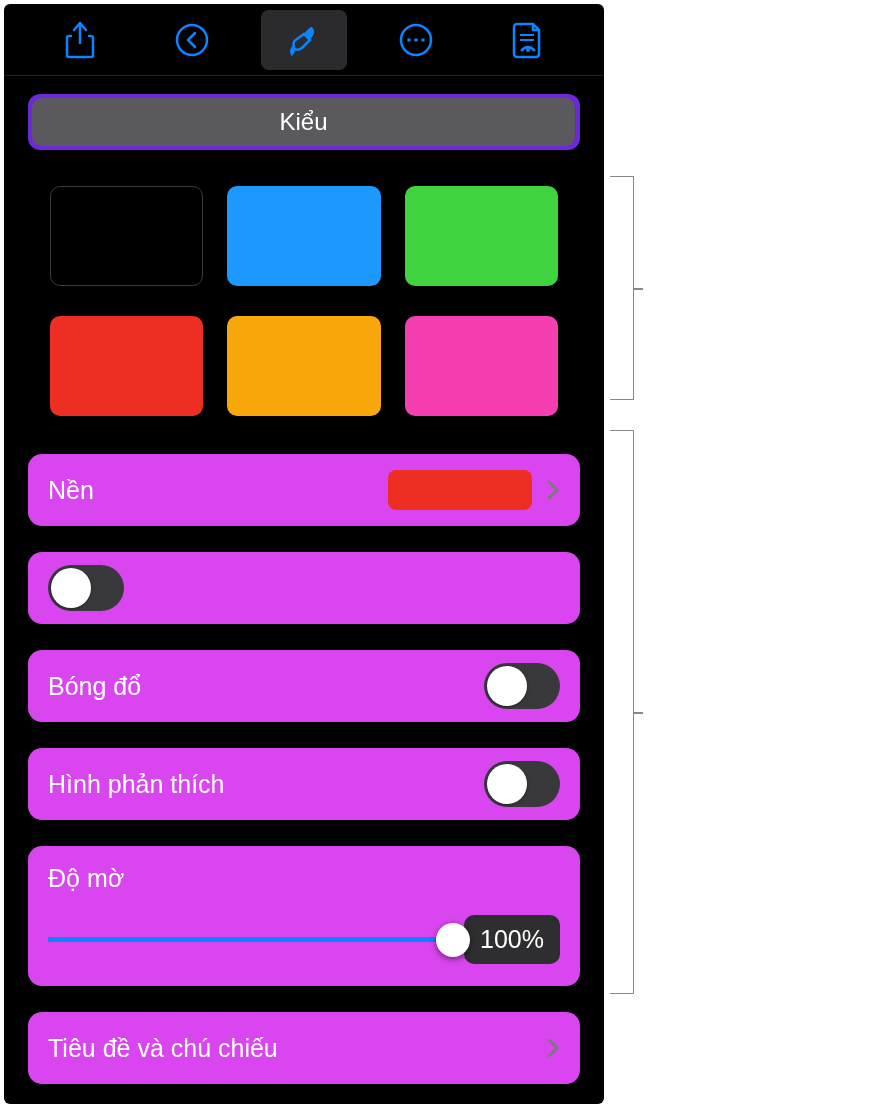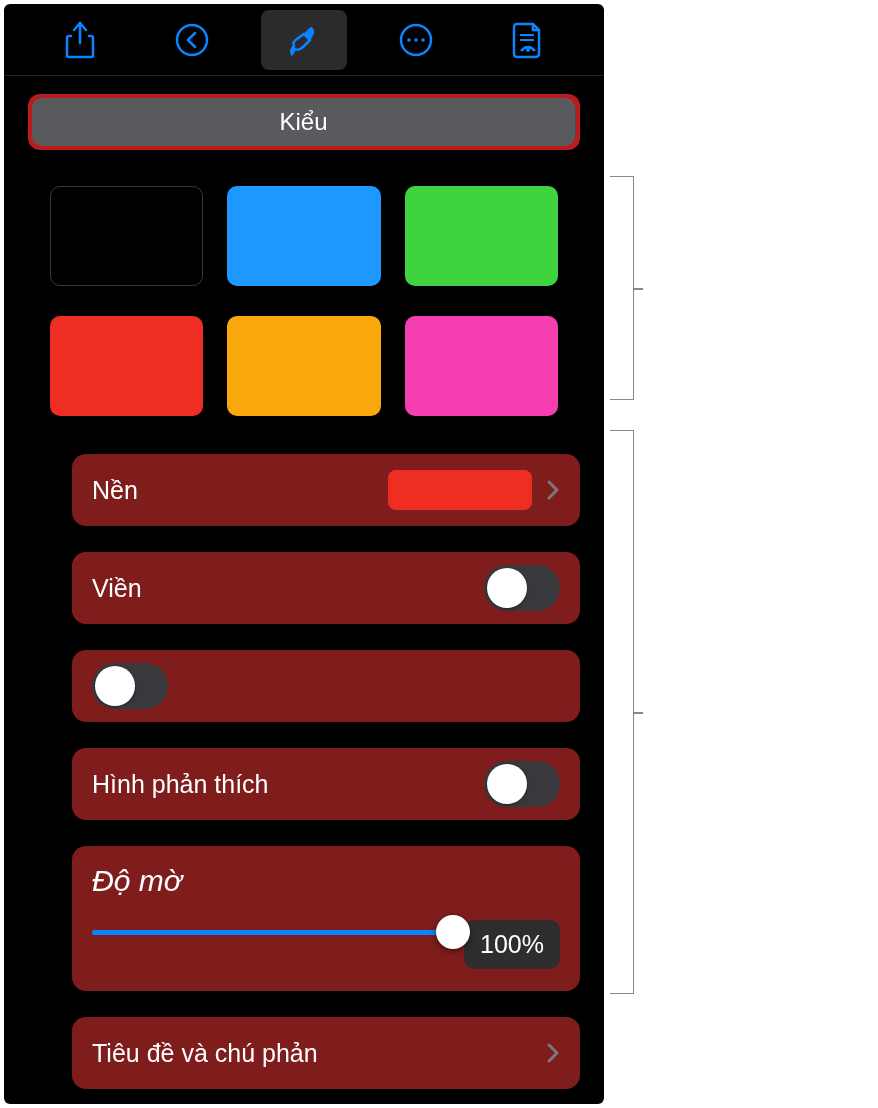--- a/index.html
+++ b/index.html
@@ -39,21 +39,21 @@
     color: #0a84ff;
   }
   .toolbar-btn.active {
     background: #2b2b2d;
     border-radius: 8px;
   }
   .icon { display: block; }
   .tabs {
     margin: 18px 24px 0 24px;
     height: 56px;
-    background: #b91c1c;
+    background: #6d28d9;
     border-radius: 12px;
     display: flex;
     align-items: center;
     padding: 4px;
     position: relative;
   }
   .tab {
     flex: 1;
     height: 48px;
     display: flex;
@@ -80,30 +80,29 @@
   }
   .swatch {
     height: 100px;
     border-radius: 10px;
   }
   .swatch.black-sw {
     border: 1px solid #3a3a3c;
   }
   .rows { margin-top: 38px; padding: 0 24px; }
   .row {
-    background: #7f1d1d;
+    background: #d946ef;
     border-radius: 14px;
     min-height: 72px;
     display: flex;
     align-items: center;
     padding: 0 20px;
     margin-bottom: 26px;
     font-size: 25px;
     color: #fff;
-    margin-left: 44px;
   }
   .row-label { flex: 1; }
   .color-chip {
     width: 144px;
     height: 40px;
     border-radius: 8px;
     margin-right: 14px;
   }
   .chevron {
     color: #7a7a7e;
@@ -123,22 +122,22 @@
     border-radius: 50%;
     top: 3px;
     left: 3px;
     box-shadow: 0 1px 3px rgba(0,0,0,0.4);
   }
   .opacity-row {
     flex-direction: column;
     align-items: stretch;
     padding: 18px 20px 22px 20px;
   }
-  .opacity-top { font-size: 30px; margin-bottom: 22px; font-style: italic; }
-  .opacity-ctl { display: flex; align-items: flex-start; gap: 8px; }
+  .opacity-top { font-size: 25px; margin-bottom: 22px; }
+  .opacity-ctl { display: flex; align-items: center; gap: 8px; }
   .slider-wrap { flex: 1; position: relative; height: 24px; display: flex; align-items: center; }
   .slider-track {
     position: absolute;
     left: 0; right: 0;
     height: 5px;
     background: #3a3a3c;
     border-radius: 3px;
   }
   .slider-fill {
     position: absolute;
@@ -246,27 +245,27 @@
 
     <div class="row">
       <div class="row-label">Nền</div>
       <div class="color-chip" style="background:#ef2e23"></div>
       <svg class="chevron" width="14" height="22" viewBox="0 0 14 22" fill="none" stroke="#7a7a7e" stroke-width="3">
           <path d="M3 3 L11 11 L3 19" stroke-linecap="round" stroke-linejoin="round"></path>
         </svg>
     </div>
 
     <div class="row">
-      <div class="row-label">Viền</div>
       <div class="toggle">
           <div class="toggle-knob"></div>
         </div>
     </div>
 
     <div class="row">
+      <div class="row-label">Bóng đổ</div>
       <div class="toggle">
           <div class="toggle-knob"></div>
         </div>
     </div>
 
     <div class="row">
       <div class="row-label">Hình phản thích</div>
       <div class="toggle">
           <div class="toggle-knob"></div>
         </div>
@@ -278,21 +277,21 @@
         <div class="slider-wrap">
           <div class="slider-track"></div>
           <div class="slider-fill"></div>
           <div class="slider-thumb"></div>
         </div>
         <div class="pct-box">100%</div>
       </div>
     </div>
 
     <div class="row">
-      <div class="row-label">Tiêu đề và chú phản</div>
+      <div class="row-label">Tiêu đề và chú chiếu</div>
       <svg class="chevron" width="14" height="22" viewBox="0 0 14 22" fill="none" stroke="#7a7a7e" stroke-width="3">
           <path d="M3 3 L11 11 L3 19" stroke-linecap="round" stroke-linejoin="round"></path>
         </svg>
     </div>
 
   </div>
 </div>
 
 <div class="bracket b1">
     <div class="bracket-tick"></div>

